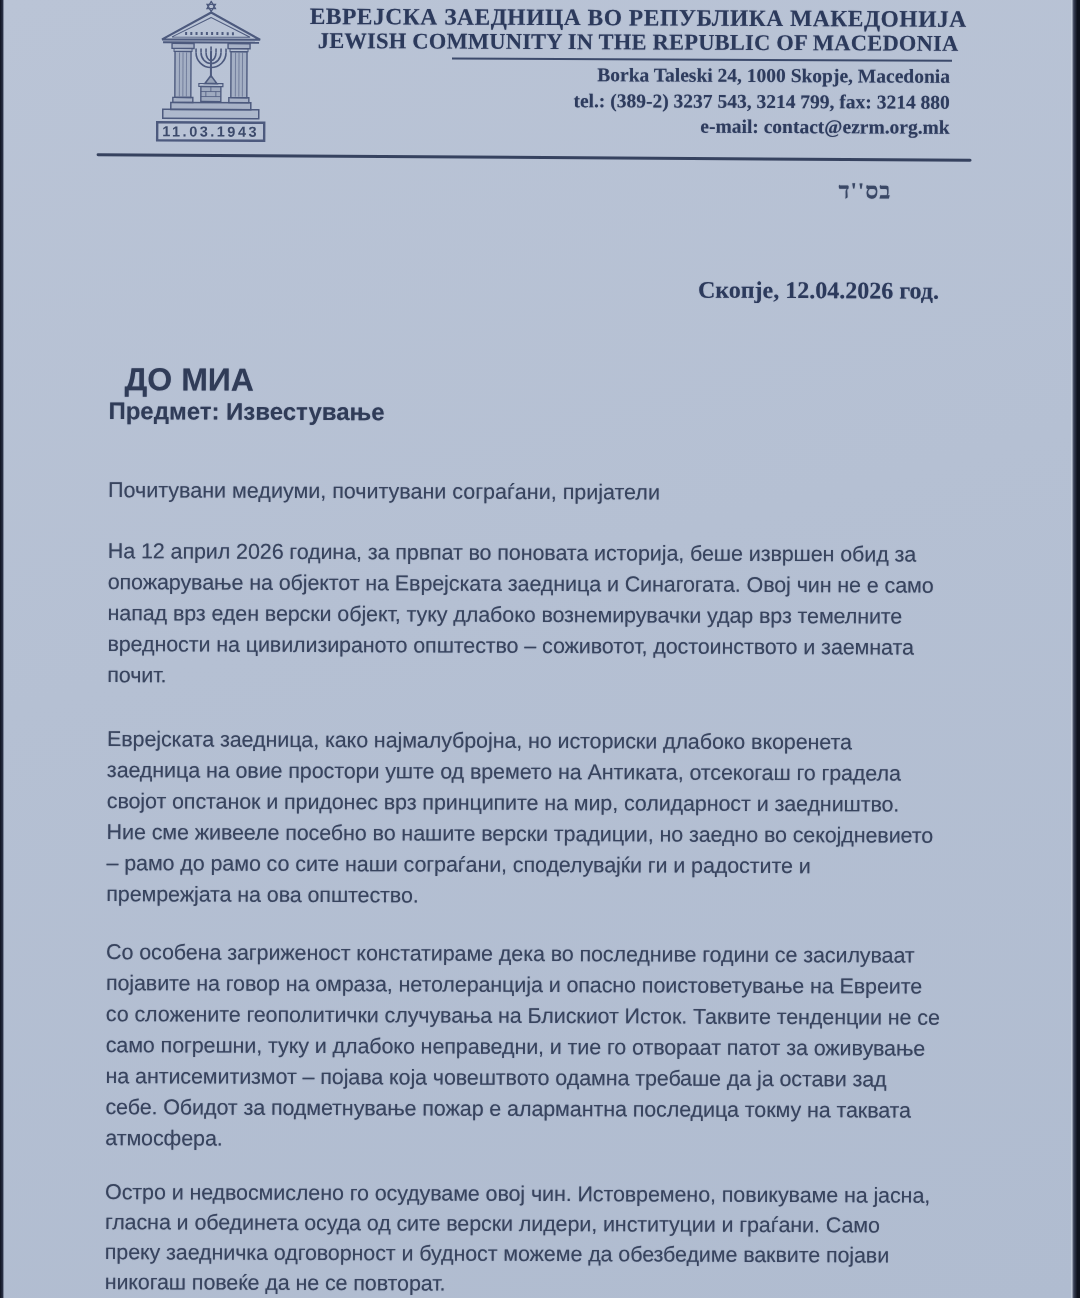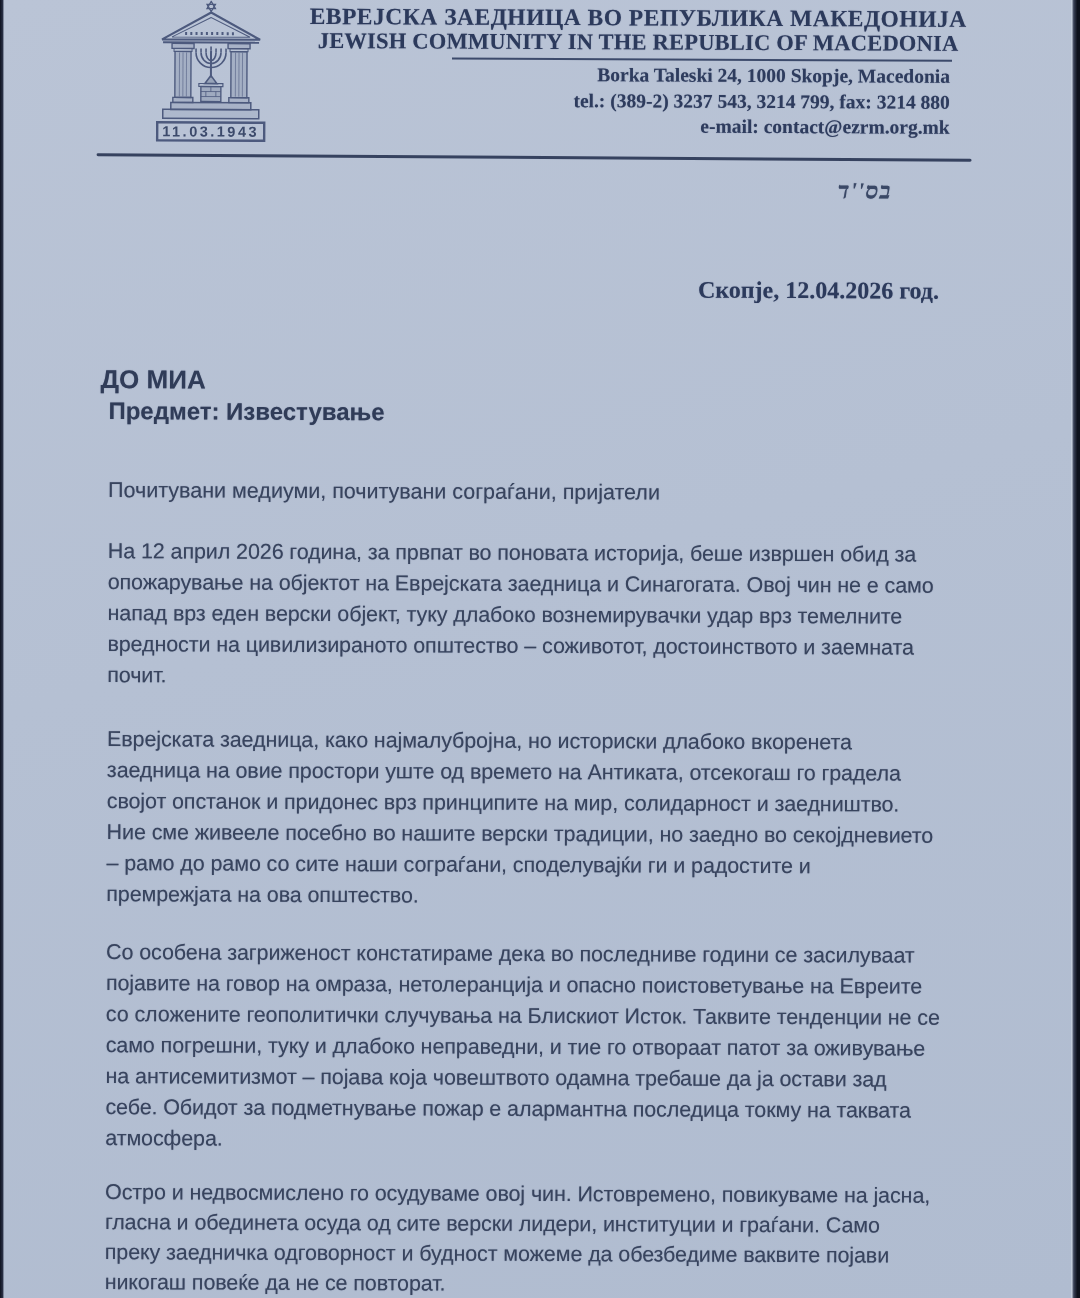--- a/index.html
+++ b/index.html
@@ -47,32 +47,32 @@
     text-align: right; font-weight: bold; font-size: 19.5px;
     line-height: 25.5px; color: #2e3c5e;
   }
   .head-rule {
     position: absolute; left: 95px; top: 156px; width: 875px; height: 3px;
     background: #36425f; border-radius: 2px; transform: rotate(0.12deg);
   }
 
   .hebrew {
     position: absolute; right: 190px; top: 177px;
-    font-weight: bold; font-style: italic; font-size: 23px; color: #3a4866;
+    font-weight: bold; font-size: 23px; color: #3a4866;
     letter-spacing: 1px;
   }
   .dateline {
     position: absolute; right: 142px; top: 276px;
     font-weight: bold; font-size: 24px; color: #2c3a5c;
   }
 
   
   .recipient {
-    position: absolute; left: 100px; top: 366px;
-    font-weight: bold; font-size: 26px; line-height: 30px; color: #303c58;
+    position: absolute; left: 124px; top: 366px;
+    font-weight: bold; font-size: 32px; line-height: 30px; color: #303c58;
   }
   .subject {
     position: absolute; left: 108px; top: 398px;
     font-weight: bold; font-size: 24px; line-height: 30px; color: #303c58;
   }
   .salutation {
     position: absolute; left: 108px; top: 477px; width: 945px;
     font-size: 21.5px; line-height: 31px; color: #38445e;
     white-space: pre;
   }

